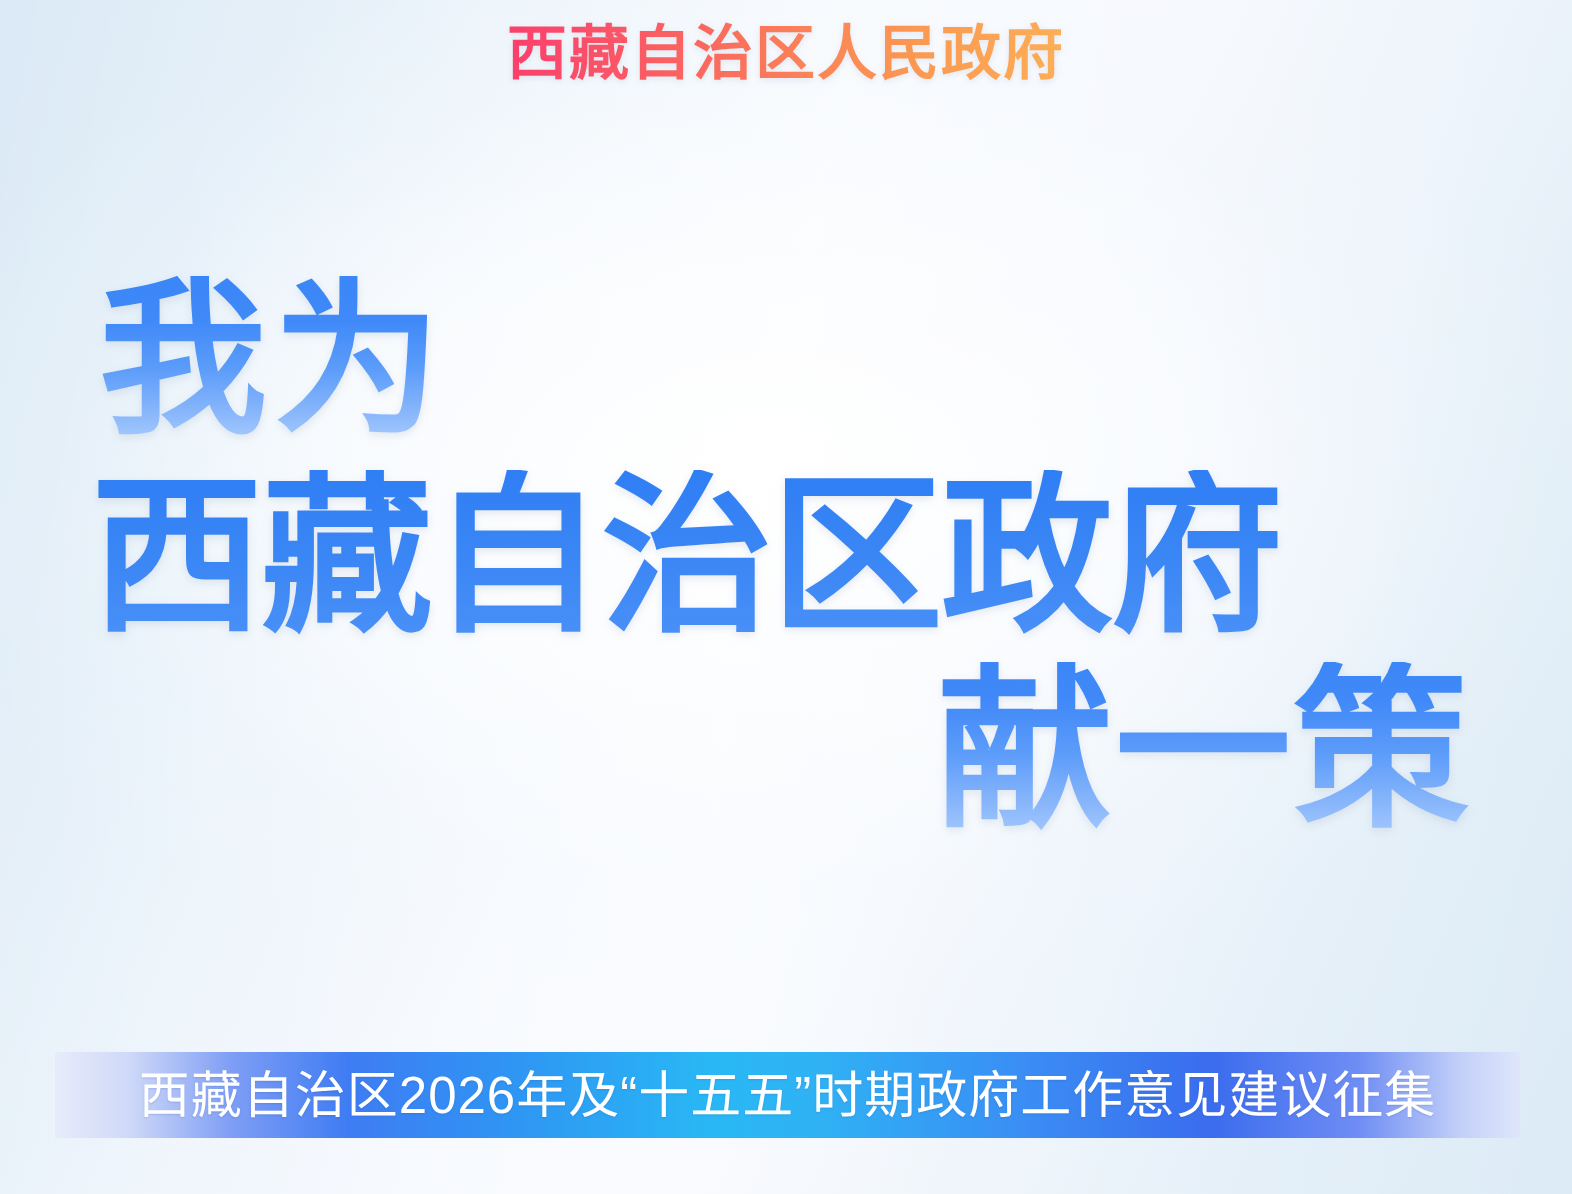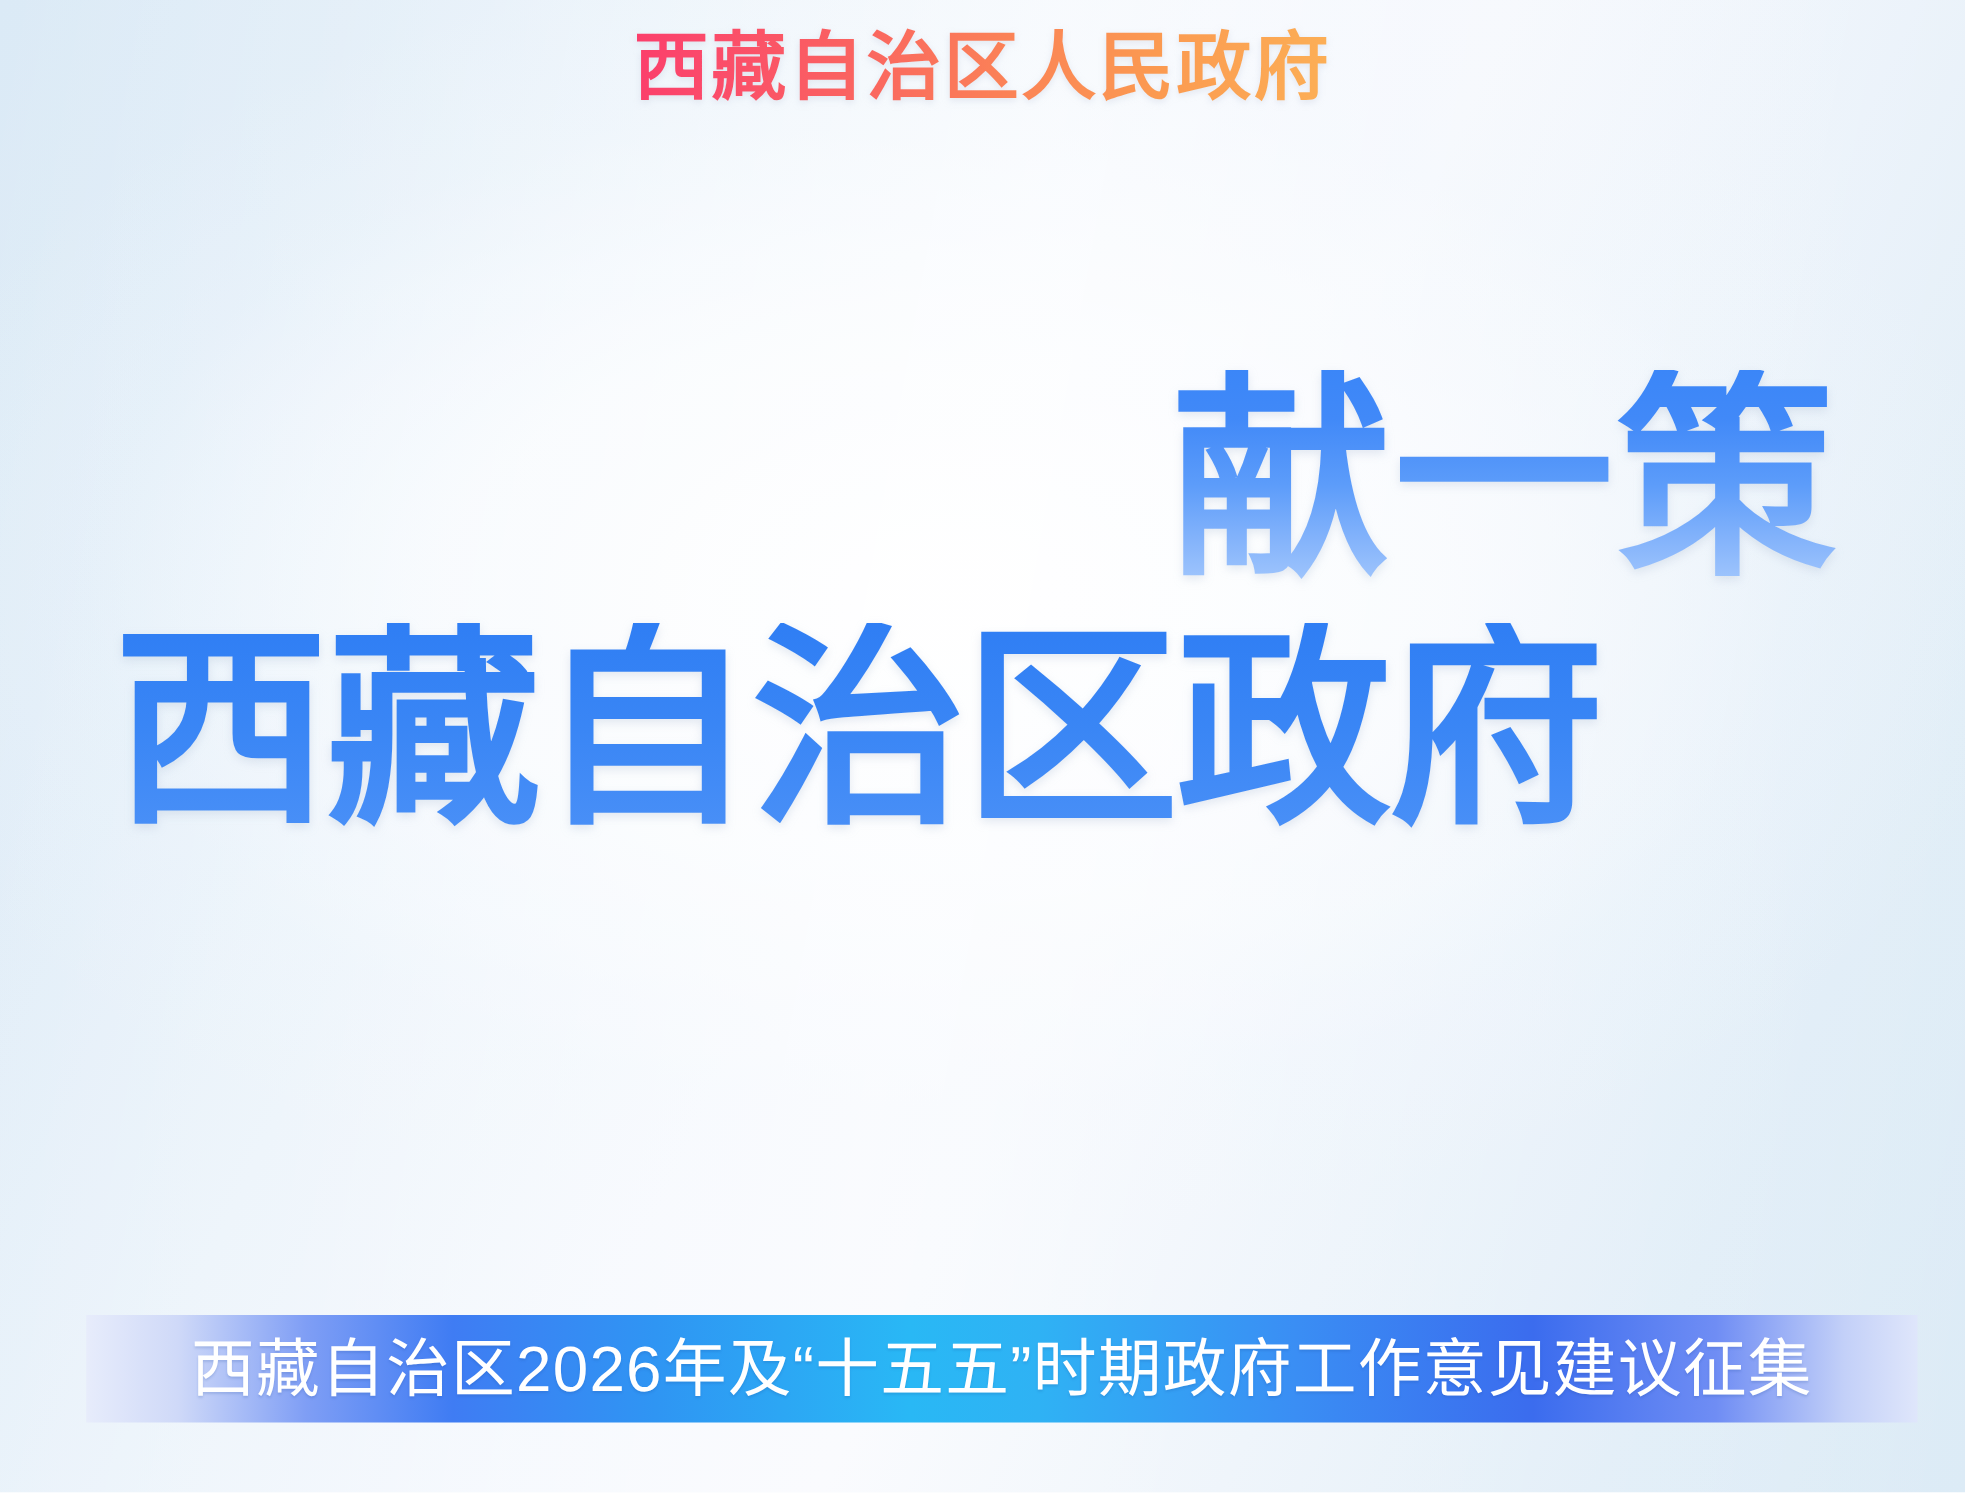--- a/index.html
+++ b/index.html
@@ -141,21 +141,21 @@
     -webkit-background-clip: text;
     background-clip: text;
     color: transparent;
     -webkit-text-fill-color: transparent;
     filter: drop-shadow(0 3px 4px rgba(150,170,200,0.25));
   }
 
   
   .banner {
     position: absolute;
-    left: 69px;
+    left: 55px;
     top: 1052px;
     width: 1465px;
     height: 86px;
     z-index: 4;
     display: flex;
     align-items: center;
     justify-content: center;
     background-image: linear-gradient(90deg,
       #e7ecfb 0%,
       #cfd9f8 5%,
@@ -185,21 +185,22 @@
 
 <div class="poster">
 
   <div class="sheen"></div>
 
   <div class="header">
     <div class="header-title">西藏自治区人民政府</div>
   </div>
 
   <div class="headline">
+    <div class="hl-line hl-line-1">我为</div>
+    <div class="hl-line hl-line-2">西藏自治区政府</div>
     <div class="hl-line hl-line-3">献一策</div>
-    <div class="hl-line hl-line-2">西藏自治区政府</div>
   </div>
 
   <div class="banner">
     <div class="banner-text">西藏自治区2026年及“十五五”时期政府工作意见建议征集</div>
   </div>
 
 </div>
 
 </body></html>

